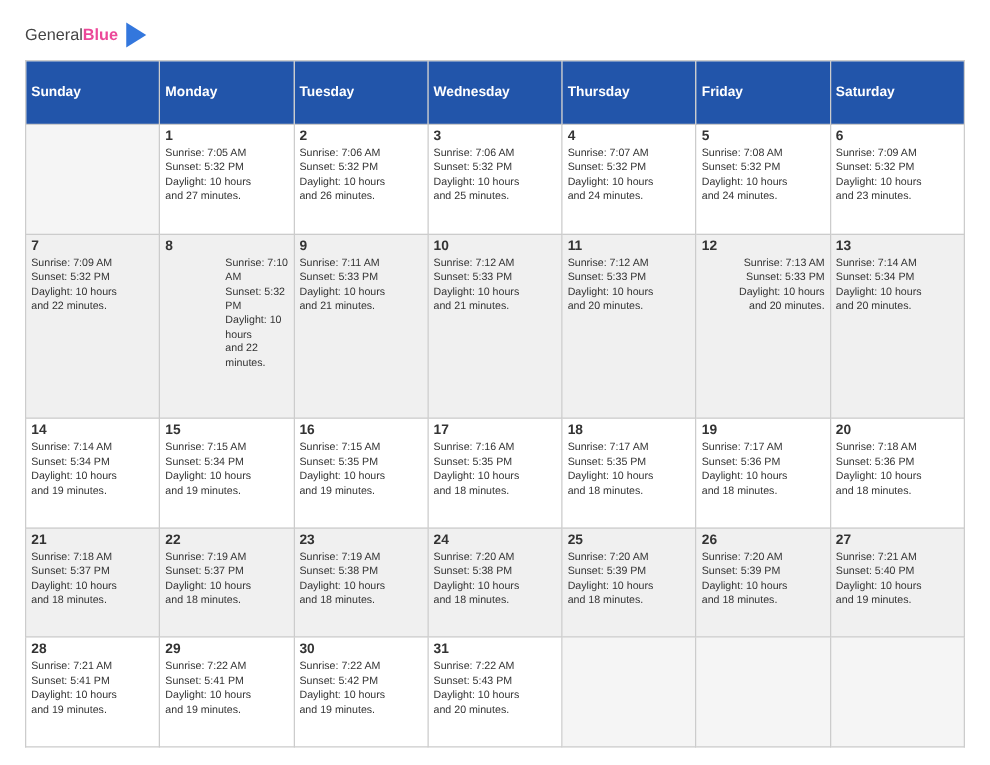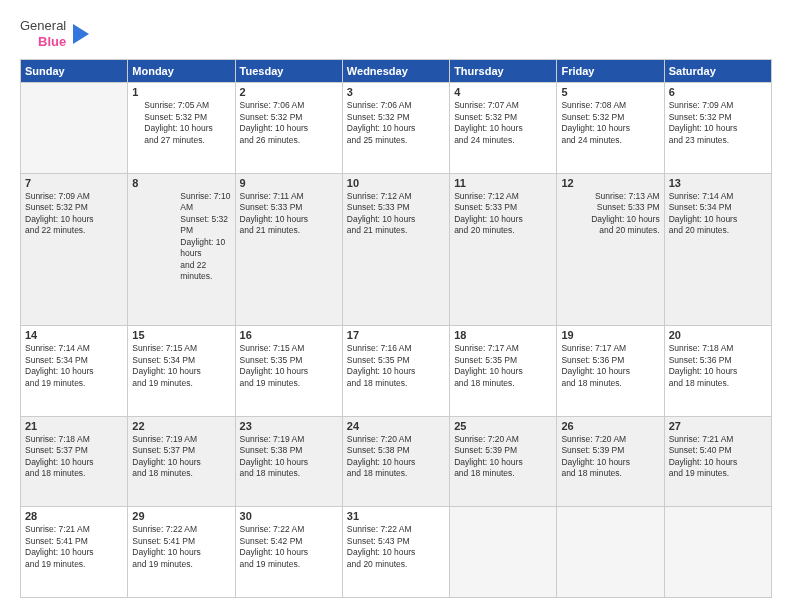--- a/index.html
+++ b/index.html
@@ -51,21 +51,21 @@
       border: 1px solid #ccc;
       border-collapse: collapse;
       width: 100%;
       table-layout: fixed;
     }
     .calendar th {
       background: #2255aa;
       color: #fff;
       font-size: 11px;
       font-weight: bold;
-      padding: 5px 4px;
+      padding: 19px 4px;
       text-align: left;
       border: 1px solid #ccc;
     }
     .calendar td {
       border: 1px solid #ccc;
       vertical-align: top;
       padding: 3px 4px;
       font-size: 9px;
       color: #333;
       background: #fff;
@@ -88,21 +88,21 @@
     .row-shaded td {
       background: #f0f0f0;
     }
   </style>
 </head>
 <body>
 
 <div class="page">
   <div class="header">
     <div class="logo">
-      <div style="display:flex;flex-direction:column;align-items:flex-end;margin-right:3px;">
+      <div style="display:flex;flex-direction:row;align-items:flex-end;margin-right:3px;">
         <span class="logo-text" style="font-size:13px;color:#444;font-weight:normal;">General</span>
         <span class="logo-text" style="font-size:13px;color:#ec4899;font-weight:bold;">Blue</span>
       </div>
       <div style="display:flex;align-items:center;">
         <div style="width:0;height:0;border-top:10px solid transparent;border-bottom:10px solid transparent;border-left:16px solid #3377dd;"></div>
       </div>
     </div>
     <div class="title-block">
       <div class="month-title"></div>
       <div class="subtitle"></div>
@@ -119,21 +119,21 @@
           <th>Thursday</th>
           <th>Friday</th>
           <th>Saturday</th>
         </tr>
     </thead>
     <tbody id="calendar-body">
     <tr>
           <td class="empty"></td>
           <td>
             <span class="day-num">1</span>
-            <div class="day-info" style="white-space: pre-line; margin-left: 12px;">Sunrise: 7:05 AM
+            <div class="day-info" style="white-space: pre-line;">Sunrise: 7:05 AM
 Sunset: 5:32 PM
 Daylight: 10 hours
 and 27 minutes.</div>
           </td>
           <td>
             <span class="day-num">2</span>
             <div class="day-info" style="white-space: pre-line;">Sunrise: 7:06 AM
 Sunset: 5:32 PM
 Daylight: 10 hours
 and 26 minutes.</div>

